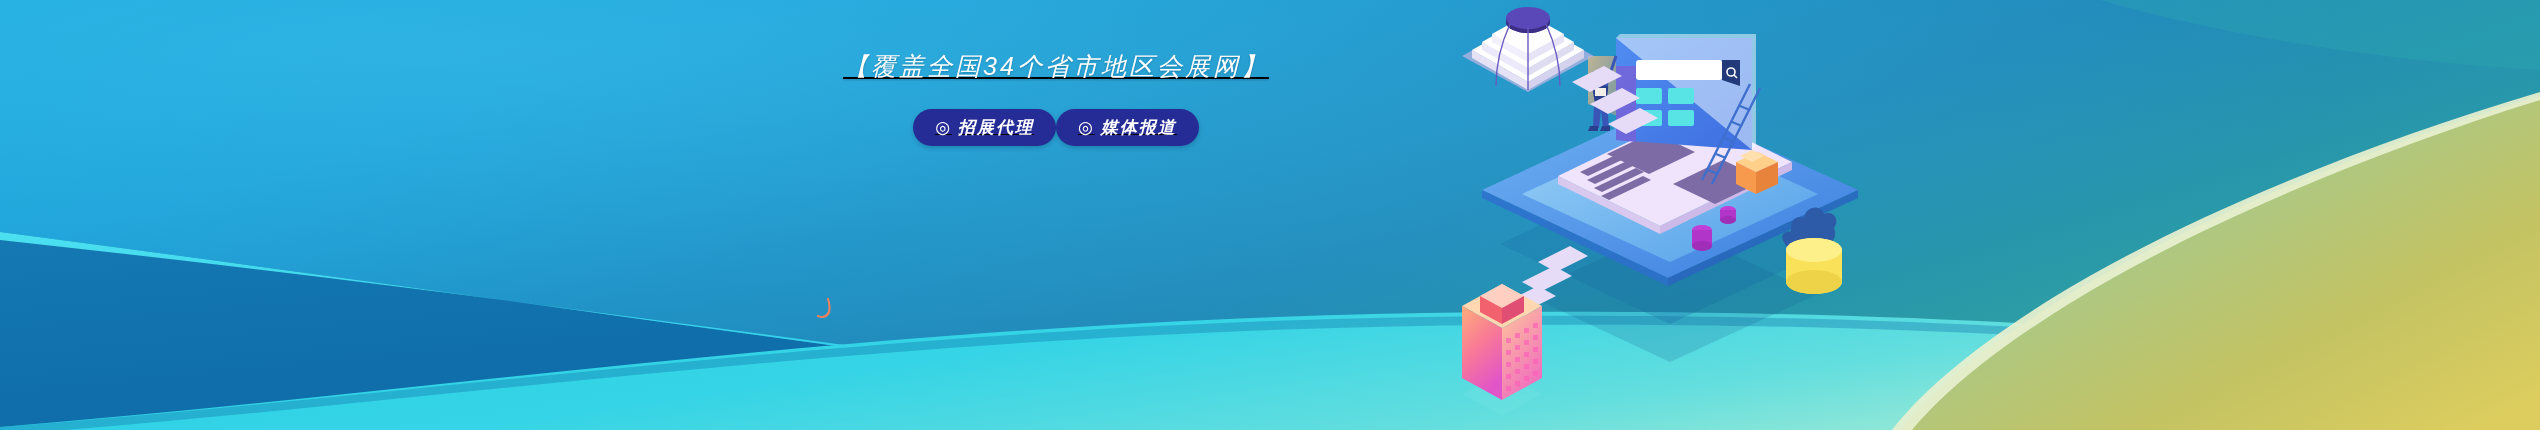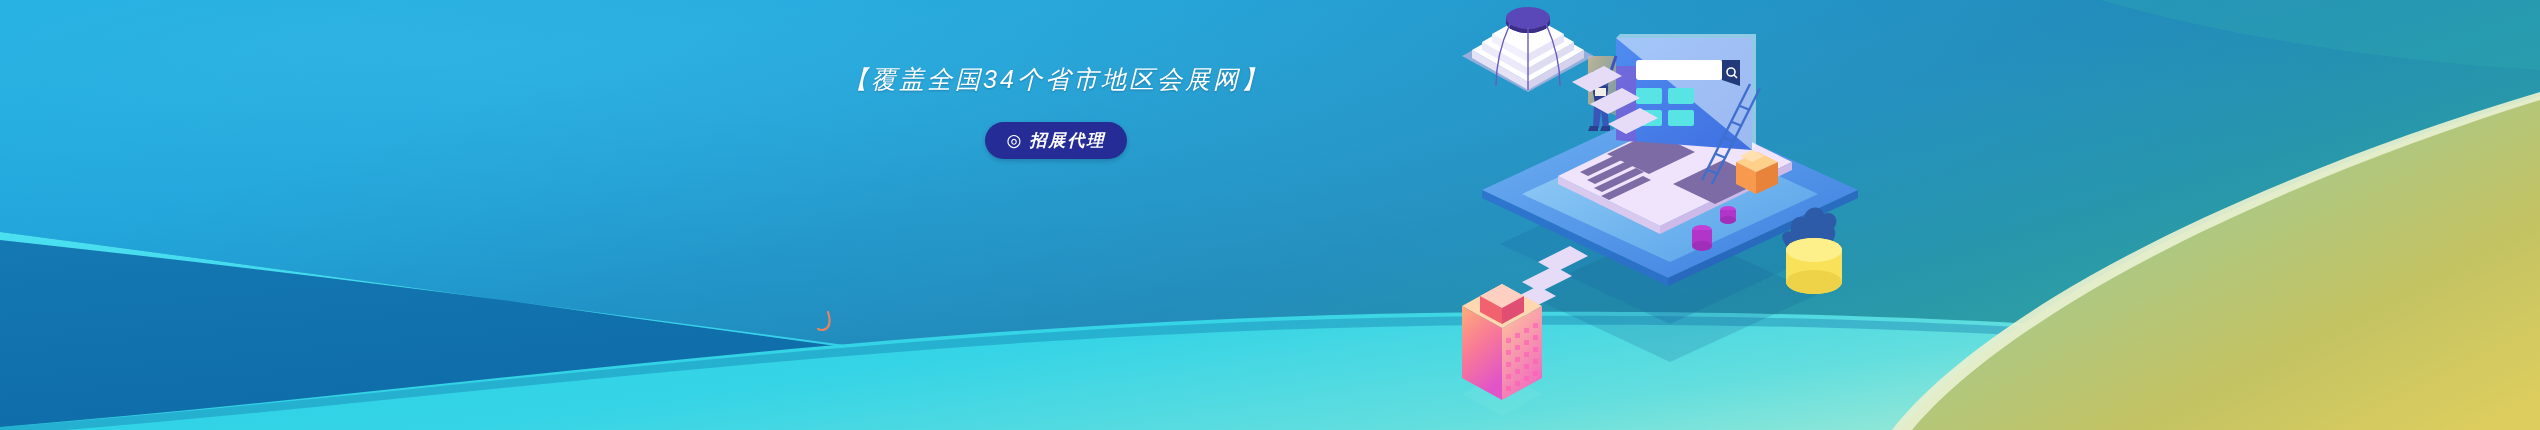--- a/index.html
+++ b/index.html
@@ -13,23 +13,24 @@
     overflow:hidden;
     background:linear-gradient(118deg,#16a8dd 0%,#1a9ed6 22%,#1e8ec2 45%,#2087b9 60%,#2592ab 75%,#2f9fa2 100%);
   }
 
   #bg-svg{position:absolute;inset:0;width:100%;height:100%;display:block;}
 
   
   .text-block{
     position:absolute;
     left:676px;
-    top:63px;
+    top:50px;
     width:760px;
     z-index:6;
+    text-decoration:underline;
   }
   .tagline{
     color:#ffffff;
     font-size:25px;
     font-style:italic;
     font-weight:400;
     letter-spacing:3px;
     text-align:center;
     margin:0 0 6px 0;
     text-shadow:0 1px 2px rgba(0,40,70,.28);
@@ -393,20 +394,23 @@
 
   <div class="text-block">
 
     <p class="tagline">【覆盖全国34个省市地区会展网】</p>
 
 
     <div class="pills">
       <div class="pill">
         <span class="ring">◎</span><span>招展代理</span>
       </div>
+      <div class="pill">
+        <span class="ring">◎</span><span>媒体报道</span>
+      </div>
     </div>
 
     <svg class="scribble" viewBox="0 0 26 26">
       <path d="M4,20 C 8,22 13,21 15,16 C 16,12 15,6 14,3" fill="none" stroke="#e8835f" stroke-width="2.2" stroke-linecap="round"></path>
     </svg>
   </div>
 
 </div>
 
 </body></html>

